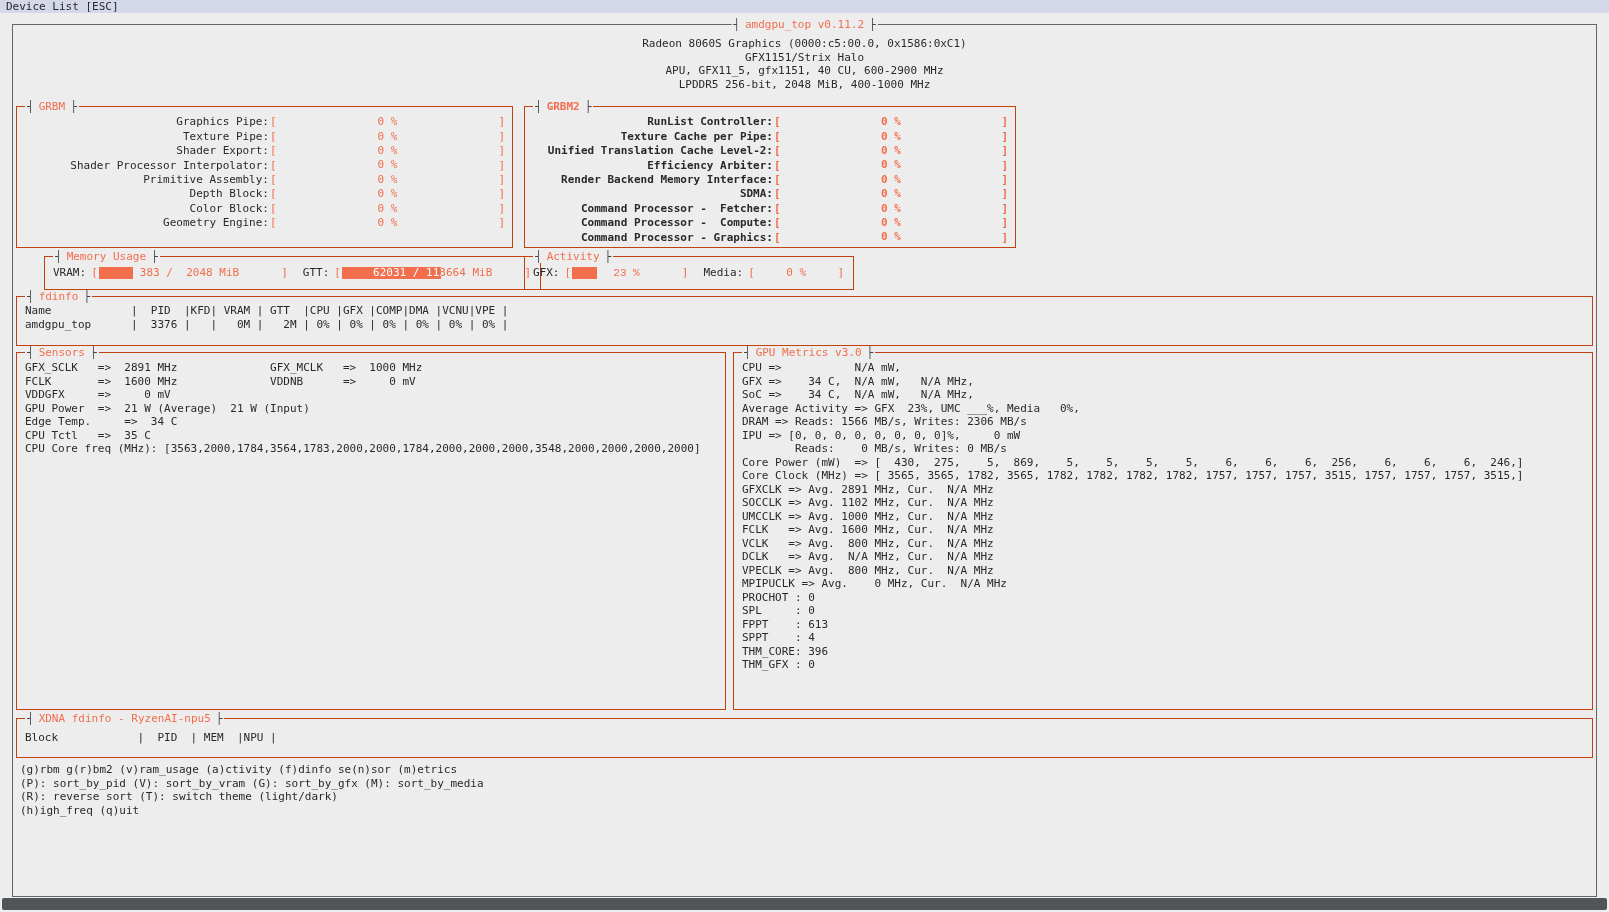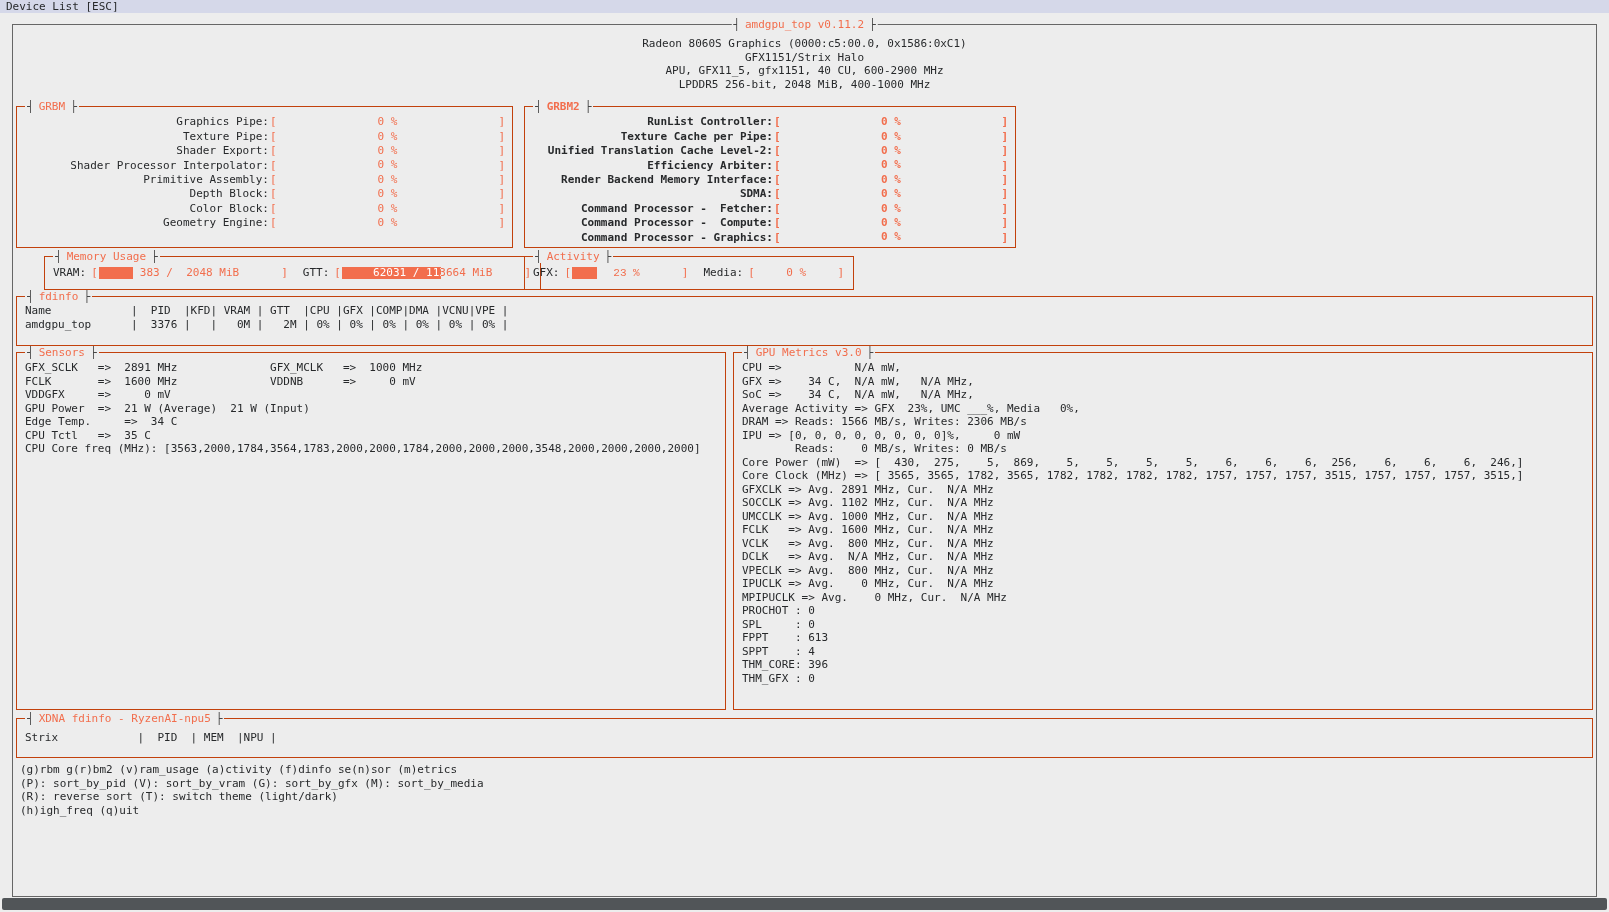--- a/index.html
+++ b/index.html
@@ -342,35 +342,34 @@
       <div class="pre">        Reads:    0 MB/s, Writes: 0 MB/s</div>
       <div class="pre">Core Power (mW)  =&gt; [  430,  275,    5,  869,    5,    5,    5,    5,    6,    6,    6,  256,    6,    6,    6,  246,]</div>
       <div class="pre">Core Clock (MHz) =&gt; [ 3565, 3565, 1782, 3565, 1782, 1782, 1782, 1782, 1757, 1757, 1757, 3515, 1757, 1757, 1757, 3515,]</div>
       <div class="pre">GFXCLK =&gt; Avg. 2891 MHz, Cur.  N/A MHz</div>
       <div class="pre">SOCCLK =&gt; Avg. 1102 MHz, Cur.  N/A MHz</div>
       <div class="pre">UMCCLK =&gt; Avg. 1000 MHz, Cur.  N/A MHz</div>
       <div class="pre">FCLK   =&gt; Avg. 1600 MHz, Cur.  N/A MHz</div>
       <div class="pre">VCLK   =&gt; Avg.  800 MHz, Cur.  N/A MHz</div>
       <div class="pre">DCLK   =&gt; Avg.  N/A MHz, Cur.  N/A MHz</div>
       <div class="pre">VPECLK =&gt; Avg.  800 MHz, Cur.  N/A MHz</div>
-      <div class="pre">IPUCLK =&gt; Avg.    0 MHz, Cur.  N/A MHz</div>
       <div class="pre">MPIPUCLK =&gt; Avg.    0 MHz, Cur.  N/A MHz</div>
       <div class="pre">PROCHOT : 0</div>
       <div class="pre">SPL     : 0</div>
       <div class="pre">FPPT    : 613</div>
       <div class="pre">SPPT    : 4</div>
       <div class="pre">THM_CORE: 396</div>
       <div class="pre">THM_GFX : 0</div>
     </div>
   </div>
 
   <div class="box" style="left:3px; top:693px; width:1577px; height:40px;">
     <div class="box-title"><span class="tick">┤</span><span class="t accent">XDNA fdinfo - RyzenAI-npu5</span><span class="tick">├</span></div>
     <div class="mono-lines" style="top:12px;">
-      <div class="pre">Strix            |  PID  | MEM  |NPU |</div>
+      <div class="pre">Block            |  PID  | MEM  |NPU |</div>
     </div>
   </div>
 
   <div class="footer">
     <div>(g)rbm g(r)bm2 (v)ram_usage (a)ctivity (f)dinfo se(n)sor (m)etrics</div>
     <div>(P): sort_by_pid (V): sort_by_vram (G): sort_by_gfx (M): sort_by_media</div>
     <div>(R): reverse sort (T): switch theme (light/dark)</div>
     <div>(h)igh_freq (q)uit</div>
   </div>
 

